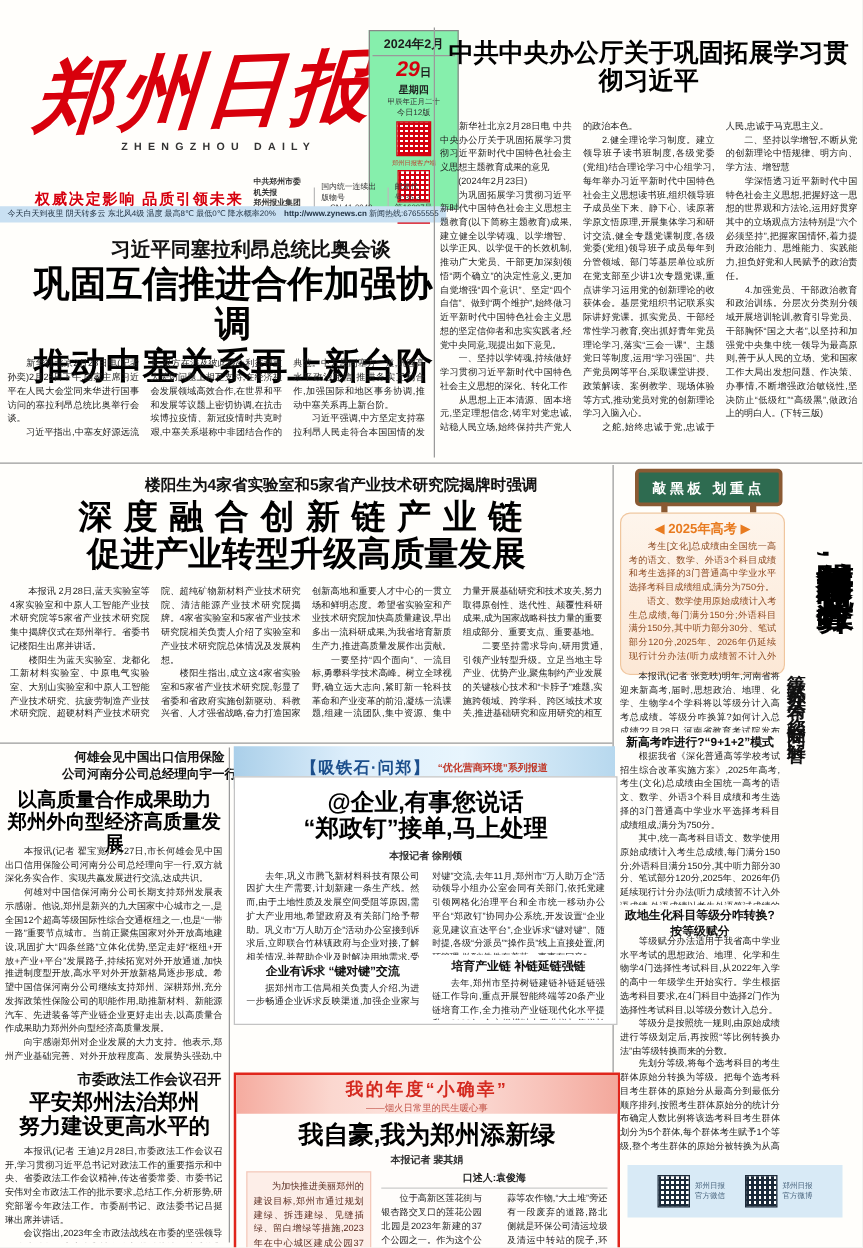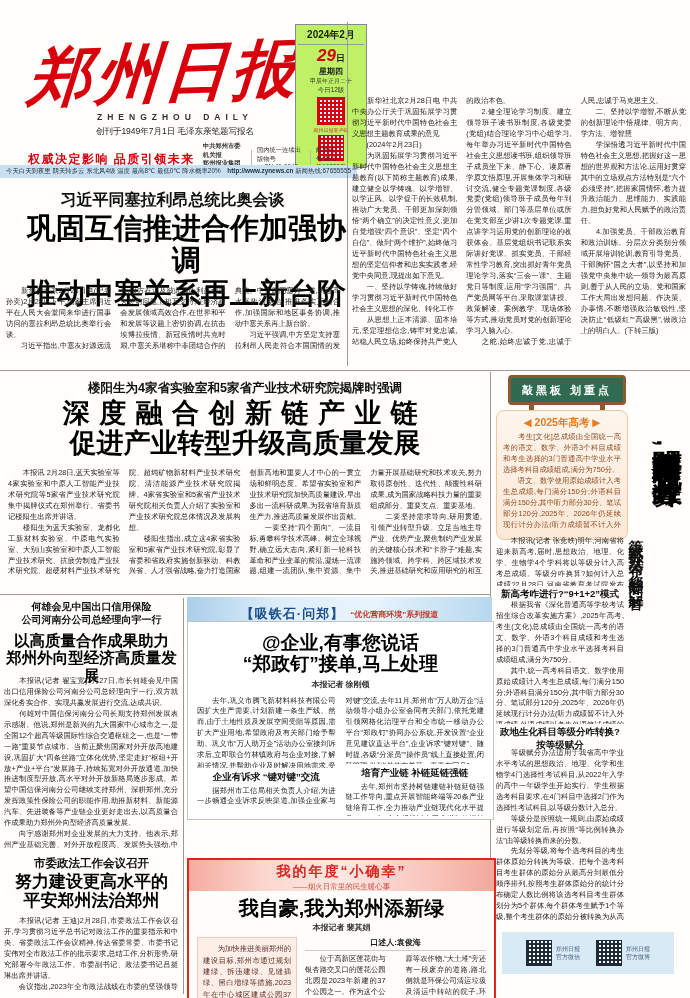--- a/index.html
+++ b/index.html
@@ -10,29 +10,29 @@
   .hairline-v{position:absolute;width:1px;background:#9a9a9a;}
   .body-text{font-size:7.3px;line-height:1.5;text-align:justify;white-space:pre-line;
              color:#222;overflow:hidden;}
   .cols3{column-count:3;column-gap:9px;}
   .cols4{column-count:4;column-gap:9px;}
   .center{text-align:center;}
   .red{color:#d6000f;}
   
   .logo{font-size:64px;font-weight:900;color:#d8000c;letter-spacing:4px;
         transform:rotate(-2deg) skewX(-6deg);font-style:italic;white-space:nowrap;}
-  .datebox{border:1.5px solid #888;background:#bef264;text-align:center;padding:3px 2px;}
+  .datebox{border:1.5px solid #888;background:#86efac;text-align:center;padding:3px 2px;}
   .qr{margin:2px auto;border:1px solid currentColor;
       background:
         repeating-linear-gradient(0deg,currentColor 0 2px,transparent 2px 4px),
         repeating-linear-gradient(90deg,currentColor 0 2px,#fff 2px 4px);}
   .weather{background:#c9e0f2;font-size:6.4px;color:#234;display:flex;
            justify-content:space-between;align-items:center;padding:0 6px;}
   
-  .kicker{font-weight:700;color:#111;}
+  .kicker{font-weight:700;color:#111;padding-left:28px;}
   .headline{font-weight:900;color:#000;line-height:1.12;}
   .subhead{font-weight:700;font-size:9.5px;text-align:center;color:#111;}
   .byline{font-size:8px;text-align:center;color:#333;font-weight:700;}
   
   .board{background:#2e6b50;border:3px solid #8a5a33;border-radius:4px;color:#fff;
          font-weight:700;font-size:11px;letter-spacing:3px;display:flex;
          align-items:center;justify-content:center;}
   .board-leg{position:absolute;width:5px;height:8px;background:#8a5a33;bottom:-8px;}
   .orangebox{background:linear-gradient(#fef5ec,#fce8d6);border:1px solid #f0c69e;
              border-radius:8px;padding:5px 6px;color:#8c4a22;}
@@ -63,21 +63,20 @@
 </style>
 </head>
 <body>
 
 <div class="page">
 
   <div class="abs" style="left:28px;top:30px;width:260px;height:90px;">
     <div class="logo">郑州日报</div>
   </div>
   <div class="abs center" style="left:70px;top:112px;width:210px;font-size:8.5px;letter-spacing:5px;color:#333;font-weight:700;">ZHENGZHOU  DAILY</div>
-  <div class="abs center" style="left:50px;top:126px;width:250px;font-size:8.5px;color:#222;">创刊于1949年7月1日  毛泽东亲笔题写报名</div>
 
   <div class="abs datebox" style="left:295px;top:24px;width:66px;height:136px;">
     <div style="font-size:10px;font-weight:900;border-bottom:1px solid #999;padding-bottom:2px;">2024年2月</div>
     <div style="margin-top:1px;"><span class="red" style="font-size:17px;font-weight:900;font-style:italic;">29</span><span style="font-size:9px;font-weight:700;">日</span></div>
     <div style="font-size:8px;font-weight:700;">星期四</div>
     <div style="font-size:6px;color:#333;">甲辰年正月二十</div>
     <div style="font-size:6.5px;color:#333;">今日12版</div>
     <div class="qr red" style="width:26px;height:26px;"></div>
     <div style="font-size:5px;color:#c0392b;">郑州日报客户端</div>
     <div class="qr red" style="width:24px;height:24px;"></div>
@@ -102,20 +101,21 @@
     </div>
   </div>
 
   <div class="abs weather" style="left:0;top:165px;width:345px;height:13px;">
     <span>今天白天到夜里 阴天转多云 东北风4级 温度 最高8℃ 最低0℃ 降水概率20%</span>
     <span><span style="font-weight:700;">http://www.zynews.cn</span> <span>新闻热线:67655555</span></span>
   </div>
 
   <div class="hairline-v" style="left:347px;top:22px;height:344px;"></div>
   <div class="abs center headline" style="left:352px;top:32px;width:334px;font-size:20px;">
+    <div>中共中央办公厅关于巩固拓展学习贯彻习近平</div>
   </div>
   <div class="abs body-text cols3" style="left:352px;top:96px;width:334px;height:266px;">　　新华社北京2月28日电 中共中央办公厅关于巩固拓展学习贯彻习近平新时代中国特色社会主义思想主题教育成果的意见
 　　(2024年2月23日)
 　　为巩固拓展学习贯彻习近平新时代中国特色社会主义思想主题教育(以下简称主题教育)成果,建立健全以学铸魂、以学增智、以学正风、以学促干的长效机制,推动广大党员、干部更加深刻领悟“两个确立”的决定性意义,更加自觉增强“四个意识”、坚定“四个自信”、做到“两个维护”,始终做习近平新时代中国特色社会主义思想的坚定信仰者和忠实实践者,经党中央同意,现提出如下意见。
 　　一、坚持以学铸魂,持续做好学习贯彻习近平新时代中国特色社会主义思想的深化、转化工作
 　　从思想上正本清源、固本培元,坚定理想信念,铸牢对党忠诚,站稳人民立场,始终保持共产党人的政治本色。
 　　2.健全理论学习制度。建立领导班子读书班制度,各级党委(党组)结合理论学习中心组学习,每年举办习近平新时代中国特色社会主义思想读书班,组织领导班子成员坐下来、静下心、读原著学原文悟原理,开展集体学习和研讨交流,健全专题党课制度,各级党委(党组)领导班子成员每年到分管领域、部门等基层单位或所在党支部至少讲1次专题党课,重点讲学习运用党的创新理论的收获体会。基层党组织书记联系实际讲好党课。抓实党员、干部经常性学习教育,突出抓好青年党员理论学习,落实“三会一课”、主题党日等制度,运用“学习强国”、共产党员网等平台,采取课堂讲授、政策解读、案例教学、现场体验等方式,推动党员对党的创新理论学习入脑入心。
 　　之舵,始终忠诚于党,忠诚于人民,忠诚于马克思主义。
 　　二、坚持以学增智,不断从党的创新理论中悟规律、明方向、学方法、增智慧
 　　学深悟透习近平新时代中国特色社会主义思想,把握好这一思想的世界观和方法论,运用好贯穿其中的立场观点方法特别是“六个必须坚持”,把握家国情怀,着力提升政治能力、思维能力、实践能力,担负好党和人民赋予的政治责任。
@@ -197,22 +197,22 @@
     <div>以高质量合作成果助力</div>
     <div>郑州外向型经济高质量发展</div>
   </div>
   <div class="abs body-text" style="left:4px;top:676px;width:174px;height:172px;">　　本报讯(记者 翟宝宽)2月27日,市长何雄会见中国出口信用保险公司河南分公司总经理向宇一行,双方就深化务实合作、实现共赢发展进行交流,达成共识。
 　　何雄对中国信保河南分公司长期支持郑州发展表示感谢。他说,郑州是新兴的九大国家中心城市之一,是全国12个超高等级国际性综合交通枢纽之一,也是“一带一路”重要节点城市。当前正聚焦国家对外开放高地建设,巩固扩大“四条丝路”立体化优势,坚定走好“枢纽+开放+产业+平台”发展路子,持续拓宽对外开放通道,加快推进制度型开放,高水平对外开放新格局逐步形成。希望中国信保河南分公司继续支持郑州、深耕郑州,充分发挥政策性保险公司的职能作用,助推新材料、新能源汽车、先进装备等产业链企业更好走出去,以高质量合作成果助力郑州外向型经济高质量发展。
 　　向宇感谢郑州对企业发展的大力支持。他表示,郑州产业基础完善、对外开放程度高、发展势头强劲,中国信保河南分公司将积极对接郑州高质量发展战略,在外贸企业融资、出口信用担保等方面加大对郑州支持力度,积极探索更深层次、更广领域、更高效益务实合作,不断开拓双方合作共赢新局面。
 　　马志峰参加会见。</div>
 
   <div class="abs center kicker" style="left:0;top:856px;width:183px;font-size:11.5px;">市委政法工作会议召开</div>
   <div class="abs center headline" style="left:0;top:872px;width:183px;font-size:17px;">
+    <div>平安郑州法治郑州</div>
     <div>努力建设更高水平的</div>
-    <div>平安郑州法治郑州</div>
   </div>
   <div class="abs body-text" style="left:4px;top:916px;width:174px;height:78px;">　　本报讯(记者 王迪)2月28日,市委政法工作会议召开,学习贯彻习近平总书记对政法工作的重要指示和中央、省委政法工作会议精神,传达省委常委、市委书记安伟对全市政法工作的批示要求,总结工作,分析形势,研究部署今年政法工作。市委副书记、政法委书记吕挺琳出席并讲话。
 　　会议指出,2023年全市政法战线在市委的坚强领导下,有力确保国家安全和社会稳定,推动执法司法质效和公信力稳步提升,法院、检察、公安、司法行政、信访、国家安全各条战线多项工作在全省、全国创造了经验,树立了标杆。
 　　会议强调,2024年全市政法机关要围绕推进中国式现代化这个最大的政治,结合推动郑州国家中心城市转型发展这个最大的实际,以党的政治建设为统领,以锻造政法铁军为保障,以服务高质量发展为己任,(下转二版)</div>
 
   <div class="abs xitie" style="left:187px;top:597px;width:305px;height:34px;">
     <span class="t1">【吸铁石·问郑】</span>
     <span class="t2">“优化营商环境”系列报道</span>
   </div>
   <div class="abs qiye-box" style="left:187px;top:621px;width:305px;height:197px;">

